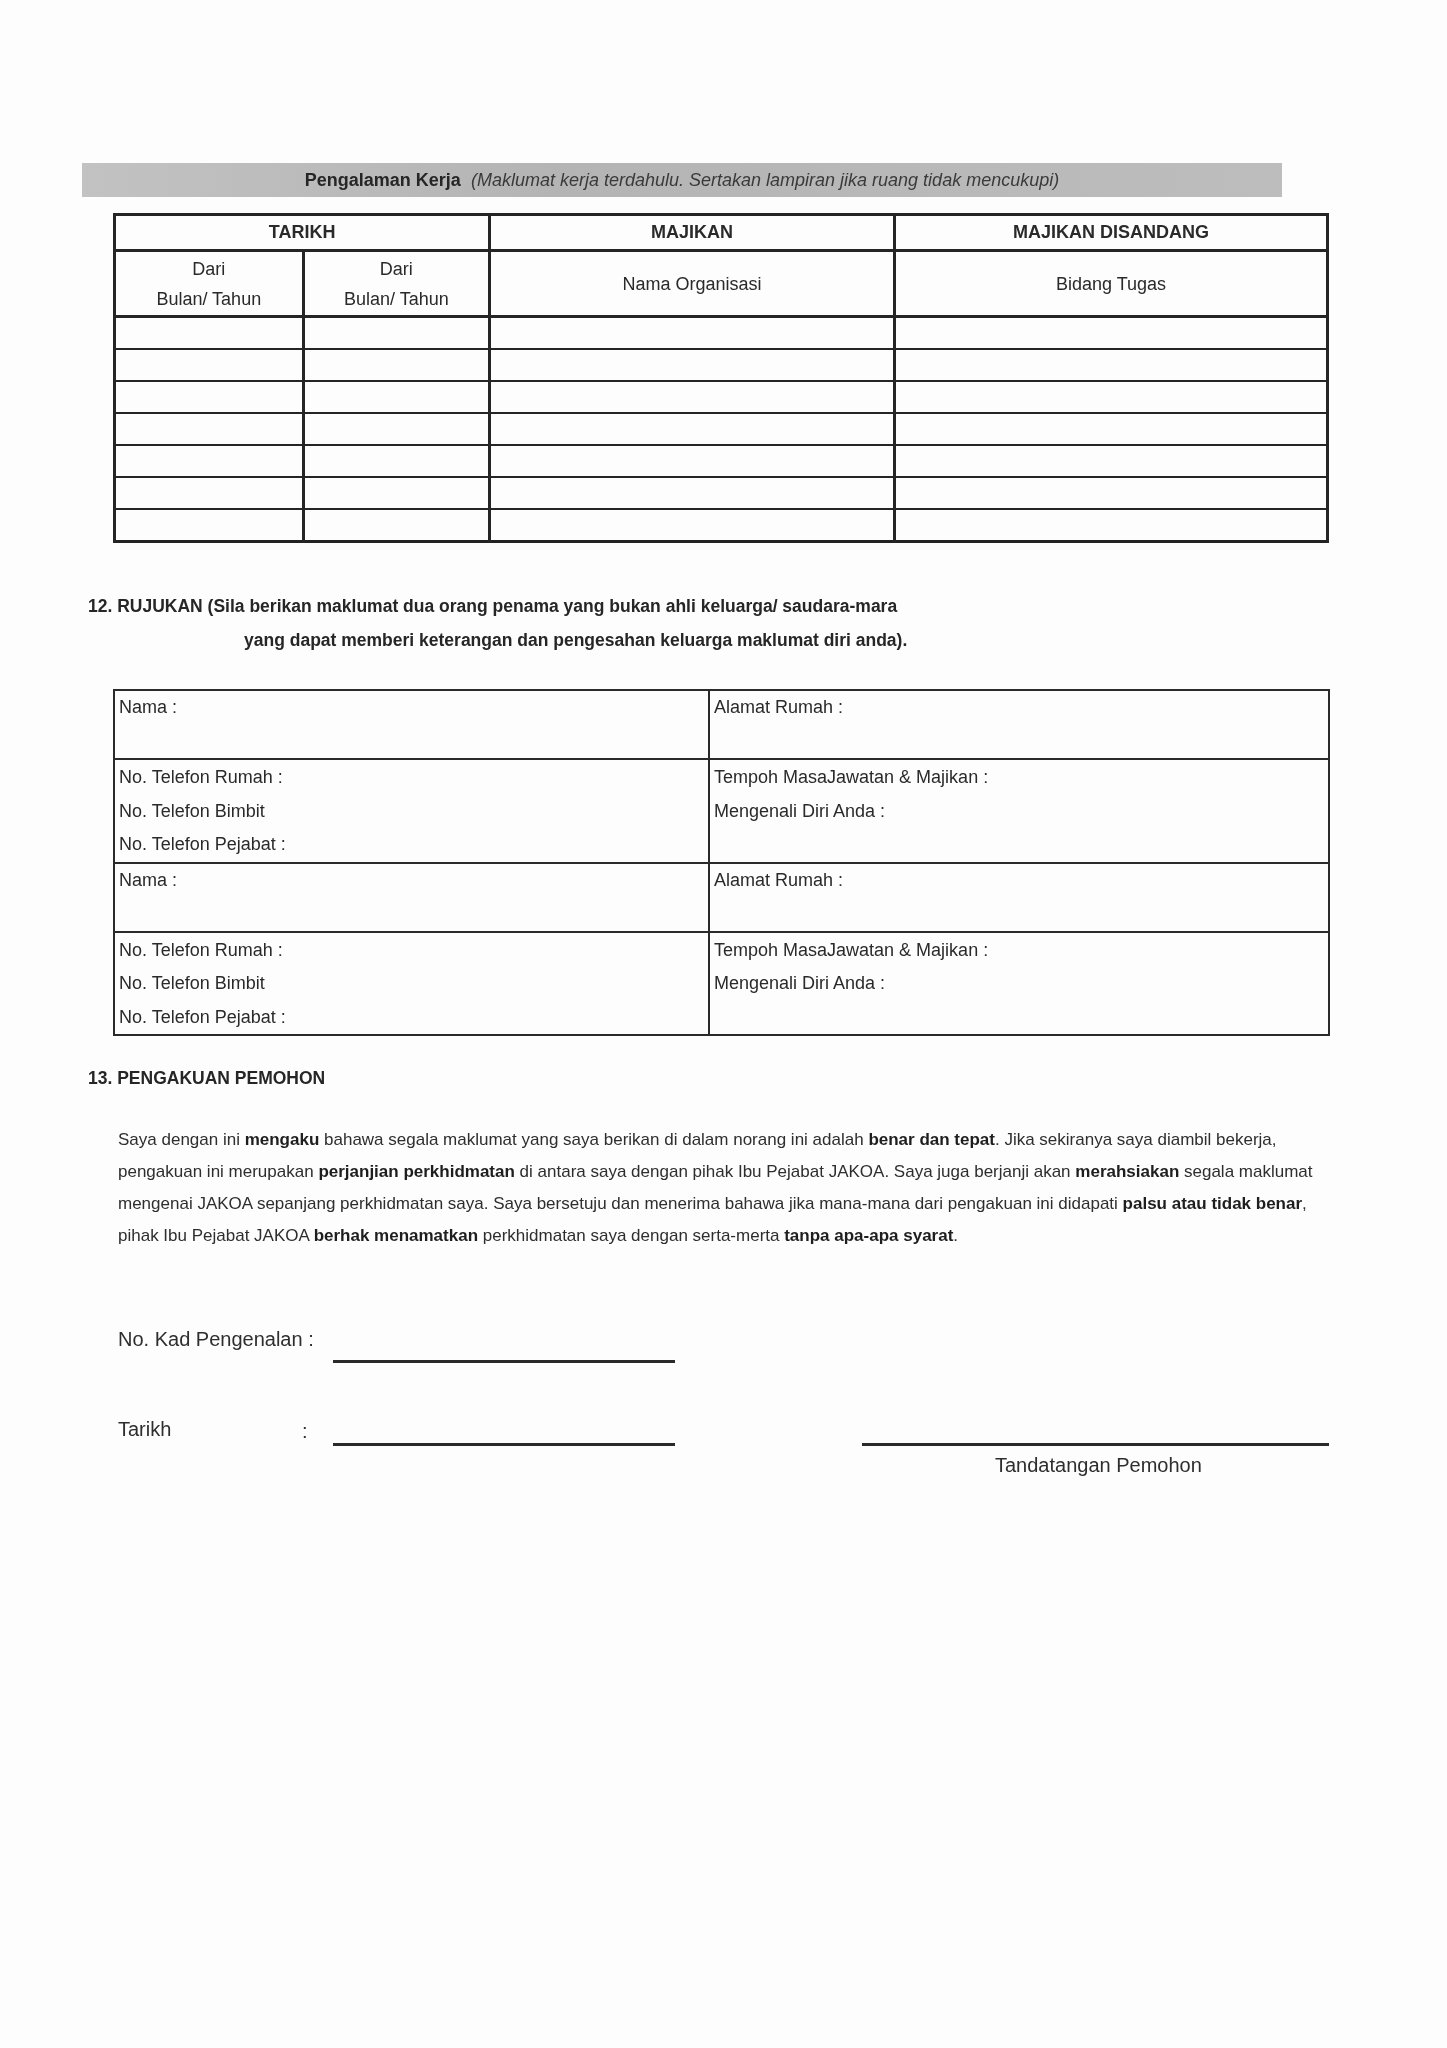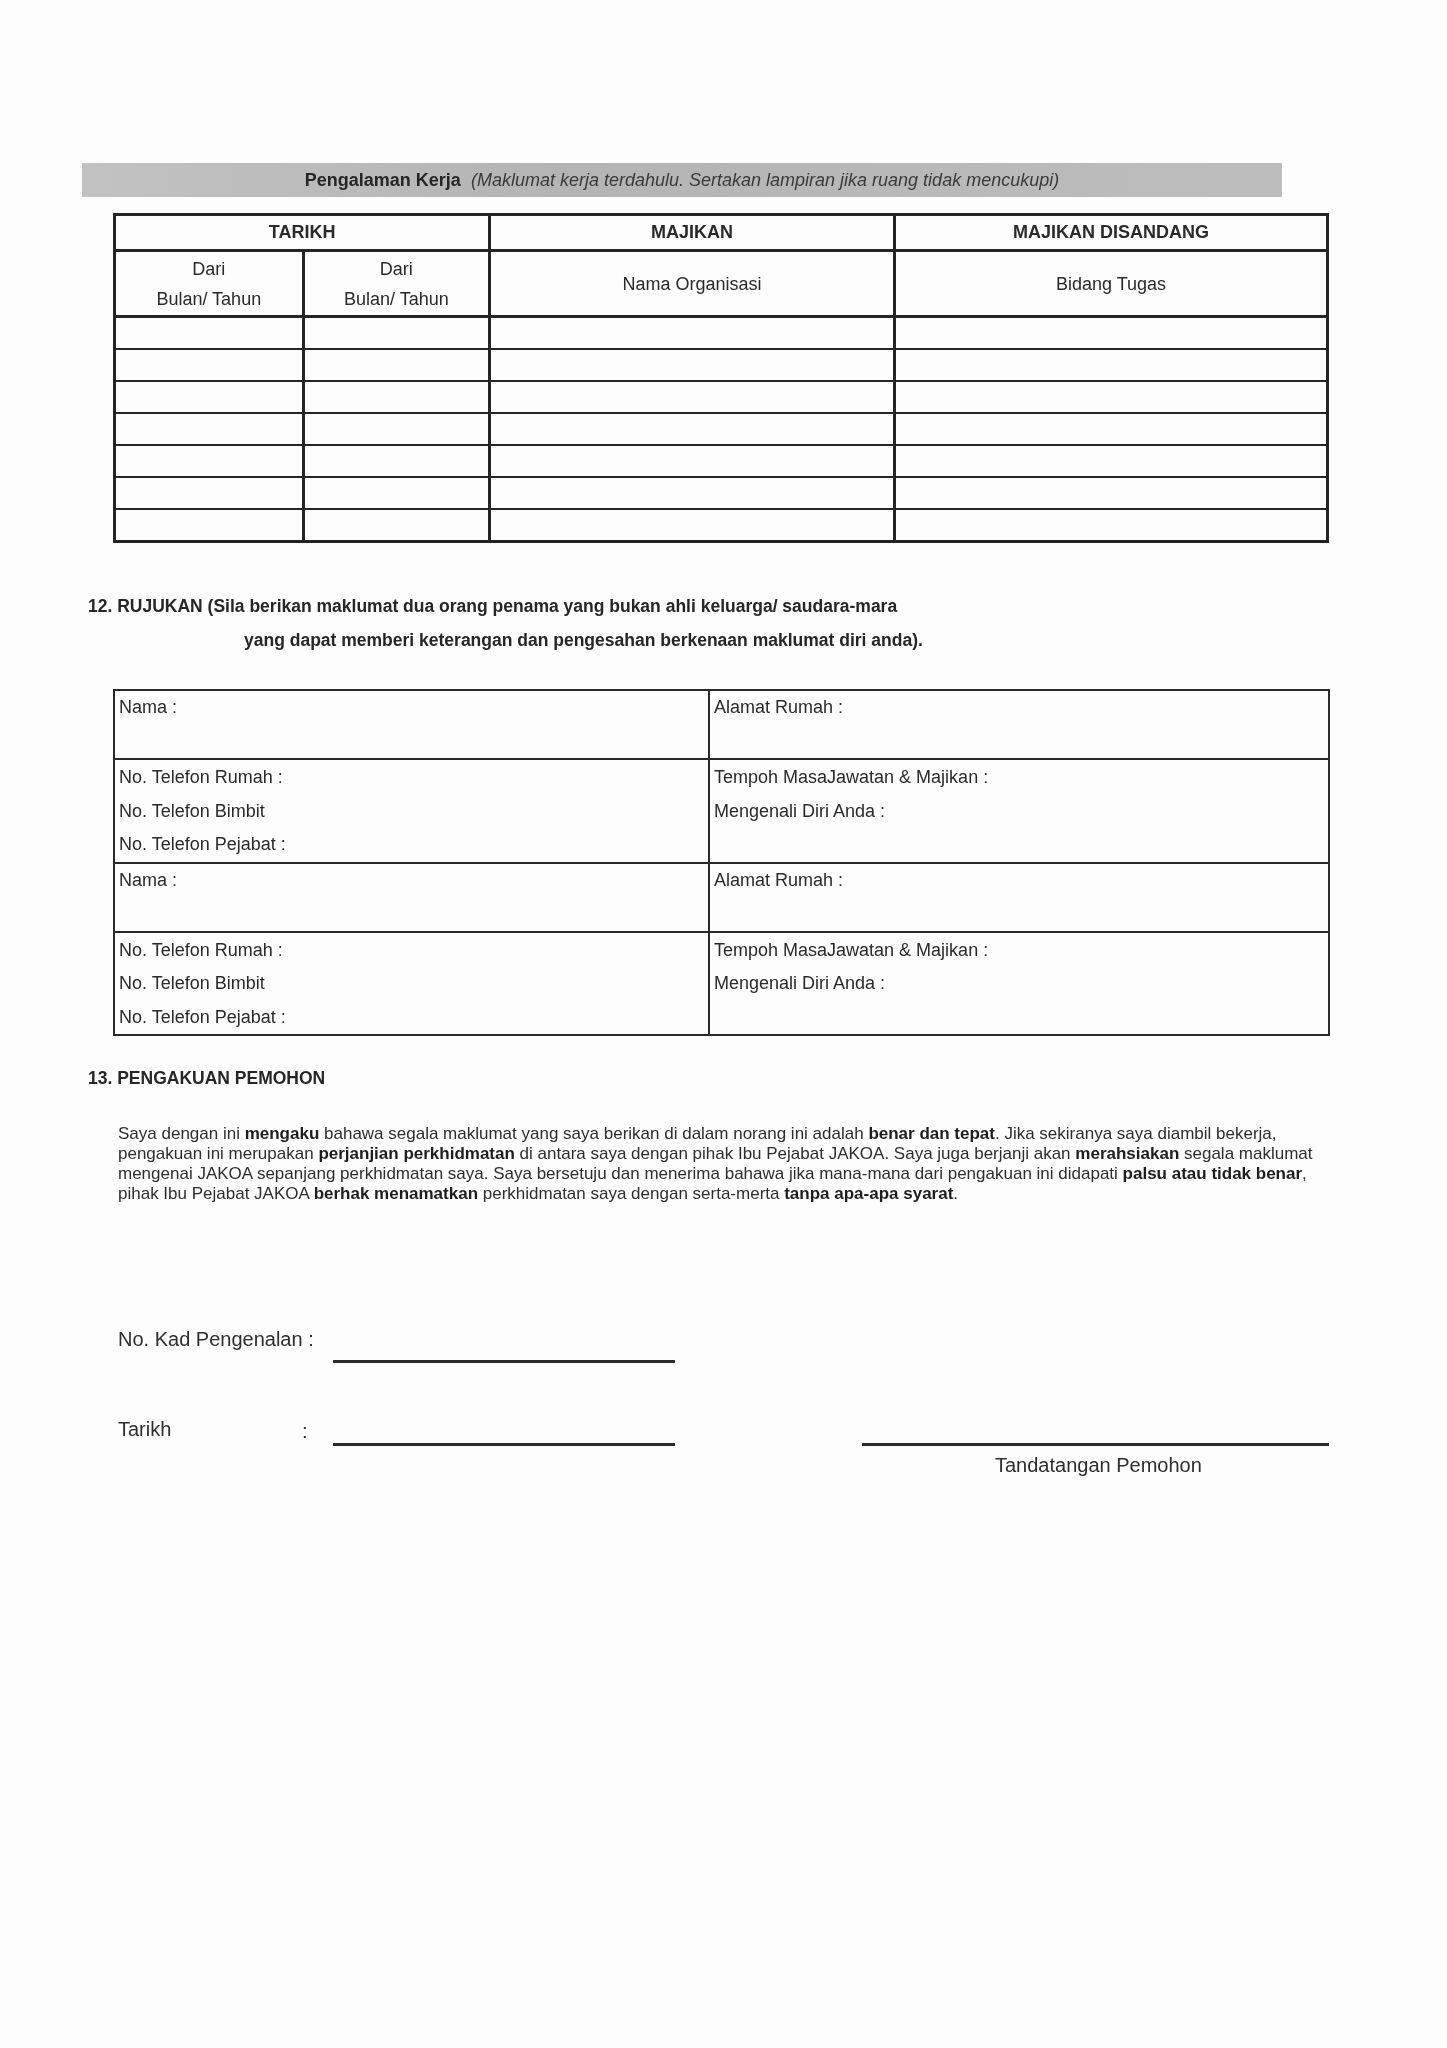--- a/index.html
+++ b/index.html
@@ -41,21 +41,21 @@
   table.ref tr.nm td { height:61px; }
   table.ref tr.ph td { height:95px; }
   table.ref .ln { line-height:33.5px; display:block; }
   table.ref .ln.first { margin-top:-5px; }
   .flexrow { display:flex; }
   .flexrow span.t1 { width:280px; }
 
   .sec13 { left:88px; top:1068px; font-size:17.5px; font-weight:bold; color:#262626; }
   .para {
     left:118px; top:1124px; width:1205px;
-    font-size:17px; line-height:20px; color:#2e2e2e;
+    font-size:17px; line-height:32px; color:#2e2e2e;
     text-align:left;
   }
   .para b { color:#1e1e1e; }
 
   .lbl { font-size:20px; color:#2e2e2e; }
   .line { height:3px; background:#2a2a2a; }
 </style>
 </head>
 <body>
 
@@ -130,21 +130,21 @@
       <tr class="row">
         <td></td>
         <td></td>
         <td></td>
         <td></td>
       </tr>
     </tbody>
 </table>
 
 <div class="abs sec12">12. RUJUKAN (Sila berikan maklumat dua orang penama yang bukan ahli keluarga/ saudara-mara</div>
-<div class="abs sec12b">yang dapat memberi keterangan dan pengesahan berkenaan maklumat diri anda).</div>
+<div class="abs sec12b">yang dapat memberi keterangan dan pengesahan keluarga maklumat diri anda).</div>
 
 <table class="ref">
   <tbody id="ref-rows">
       <tr class="nm">
         <td class="l"><span>Nama :</span></td>
         <td><span>Alamat Rumah :</span></td>
       </tr>
       <tr class="ph">
         <td class="l">
           <span class="ln first">No. Telefon Rumah :</span>

